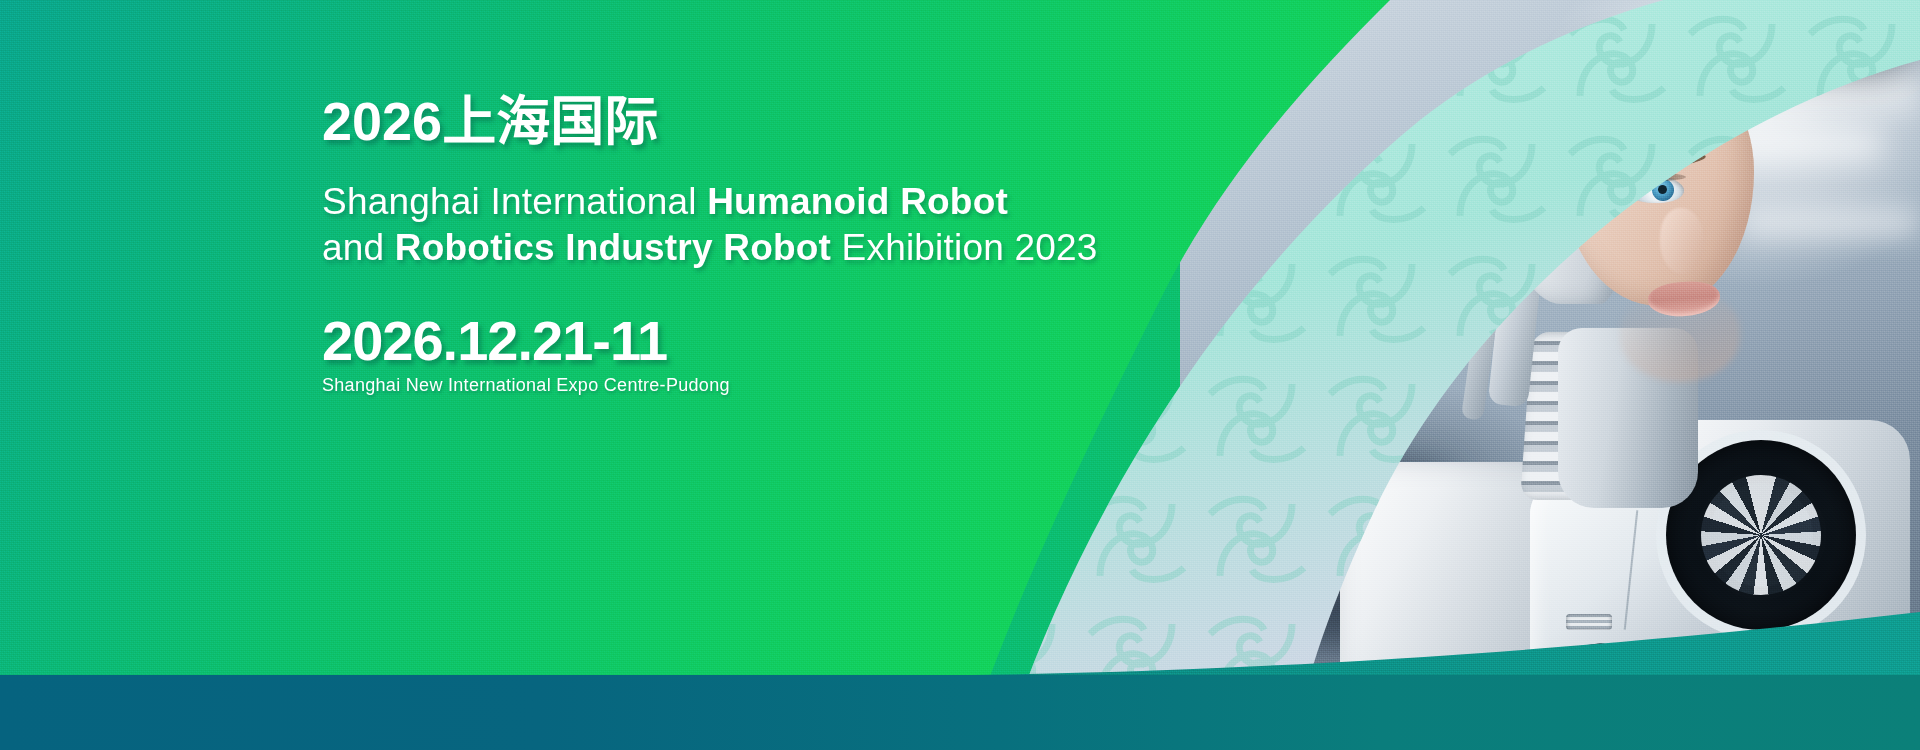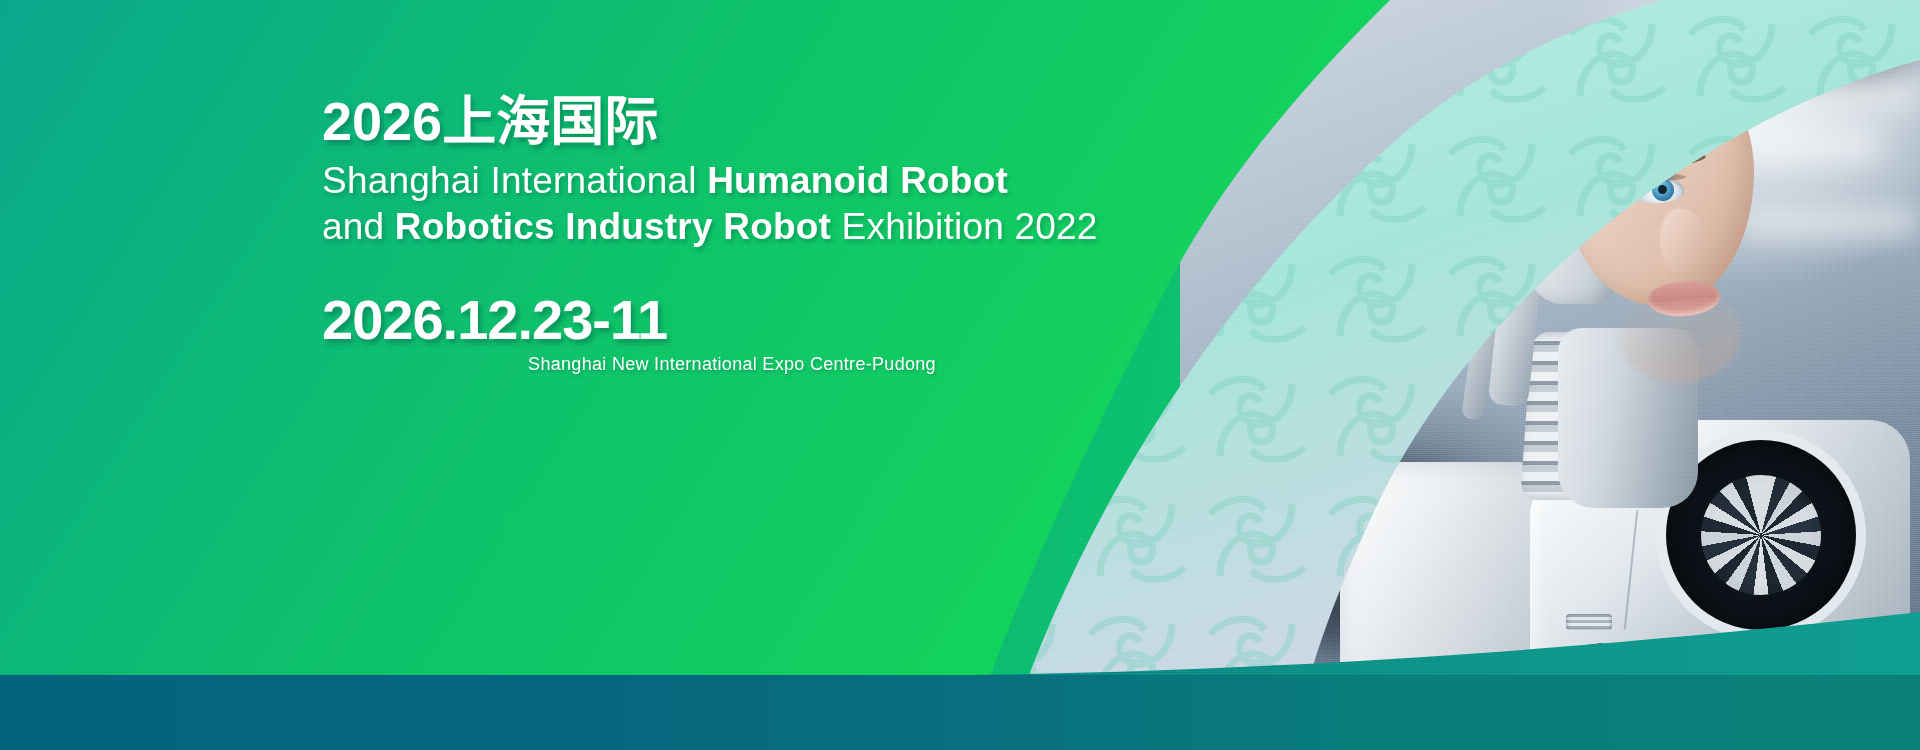--- a/index.html
+++ b/index.html
@@ -327,21 +327,21 @@
     font-weight: bold;
     font-size: 54px;
     line-height: 66px;
     letter-spacing: 0px;
     text-shadow: 3px 4px 5px rgba(0,70,60,.38);
     white-space: nowrap;
   }
   .cn-title .l2 { letter-spacing: -1px; }
 
   .en-title {
-    margin-top: 4px;
+    margin-top: 25px;
     color: #ffffff;
     font-size: 37px;
     line-height: 46px;
     letter-spacing: .2px;
     white-space: nowrap;
     text-shadow: 2px 3px 4px rgba(0,70,60,.33);
   }
   .en-title b { font-weight: bold; }
   .en-title .thin { font-weight: normal; }
 
@@ -363,21 +363,20 @@
     letter-spacing: 1px;
     text-shadow: 2px 2px 4px rgba(0,70,60,.3);
   }
   .venue-en {
     margin-top: 2px;
     color: #ffffff;
     font-size: 18px;
     line-height: 24px;
     letter-spacing: .3px;
     text-shadow: 1px 2px 3px rgba(0,70,60,.3);
-    text-align: center;
   }
 </style>
 </head>
 <body>
 
 <div id="banner">
 
   <div class="bg-base"></div>
 
   <div class="photo-layer">
@@ -483,22 +482,22 @@
   <div class="bottom-band"></div>
 
   <div class="text-block">
 
     <div class="cn-title">
       <div class="l1">2026上海国际</div>
     </div>
 
     <div class="en-title">
       <div><span class="thin">Shanghai International </span><b>Humanoid Robot</b></div>
-      <div><span class="thin">and </span><b>Robotics Industry Robot</b><span class="thin"> Exhibition 2022</span></div>
+      <div><span class="thin">and </span><b>Robotics Industry Robot</b><span class="thin"> Exhibition 2023</span></div>
     </div>
 
-    <div class="date">2026.12.23-11</div>
+    <div class="date">2026.12.21-11</div>
 
     <div class="venue-en">Shanghai New International Expo Centre-Pudong</div>
 
   </div>
 
 </div>
 
 </body></html>

